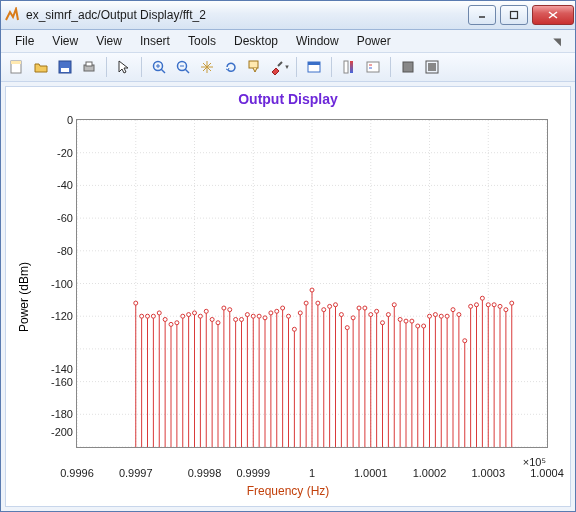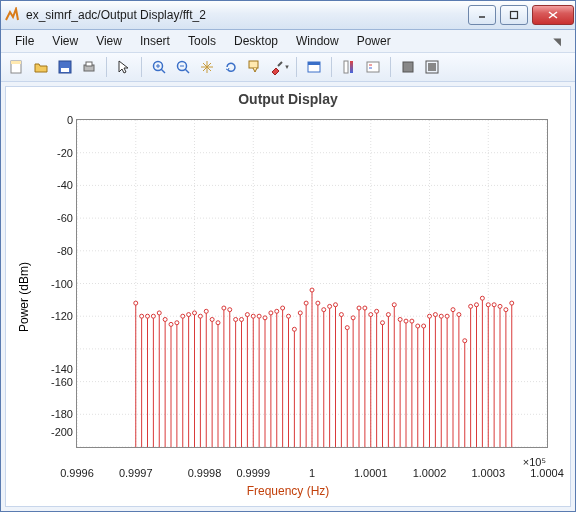--- a/index.html
+++ b/index.html
@@ -10,21 +10,21 @@
 .win-btns{display:flex;gap:4px}
 .win-btn{width:26px;height:18px;border:1px solid #6e87ab;border-radius:3px;background:linear-gradient(#f7fbff,#dbe7f5);display:flex;align-items:center;justify-content:center;font-size:10px;color:#333}
 .win-btn.close{width:40px;background:linear-gradient(#f2a0a0,#d85a5a 40%,#c93030);border-color:#963030;color:#fff;font-weight:bold}
 .menubar{height:22px;background:#eef3fa;display:flex;align-items:center;padding:0 6px;gap:2px;border-bottom:1px solid #d0dced;color:#1a1a1a}
 .menubar span{padding:2px 8px}
 .menubar .chev{margin-left:auto;color:#666;font-size:10px}
 .toolbar{height:28px;background:linear-gradient(#f7faff,#e6eef8);display:flex;align-items:center;padding:0 6px;gap:4px;border-bottom:1px solid #c8d6eb}
 .toolbar .tb{width:20px;height:20px;display:flex;align-items:center;justify-content:center;border-radius:2px}
 .toolbar .sep{width:1px;height:20px;background:#c0cde0;margin:0 3px}
 .figure-area{flex:1;background:#fff;margin:4px;border:1px solid #c8d6eb;position:relative;overflow:hidden}
-.chart-title{text-align:center;font-weight:bold;font-size:14px;color:#404040;margin-top:4px}
+.chart-title{text-align:center;font-weight:bold;font-size:14px;color:#6d28d9;margin-top:4px}
 .plot{position:absolute;left:70px;top:32px;right:22px;bottom:58px;border:1px solid #888;background:#fff}
 .grid line{stroke:#e0e0e0;stroke-dasharray:1 2}
 .ytick{position:absolute;right:100%;margin-right:4px;transform:translateY(-50%);font-size:11px;color:#222;white-space:nowrap}
 .xtick{position:absolute;top:100%;margin-top:20px;transform:translateX(-50%);font-size:11px;color:#222}
 .ylabel{position:absolute;left:18px;top:50%;transform:translate(-50%,-50%) rotate(-90deg);font-size:12px;color:#000;white-space:nowrap}
 .xlabel{position:absolute;left:50%;bottom:8px;transform:translateX(-50%);font-size:12px;color:#c2410c}
 .xexp{position:absolute;right:24px;bottom:38px;font-size:11px;color:#222}
 .stems line{stroke:#d93a3a;stroke-width:1}
 .stems circle{fill:#fff;stroke:#d93a3a;stroke-width:1;r:2}
 </style>

